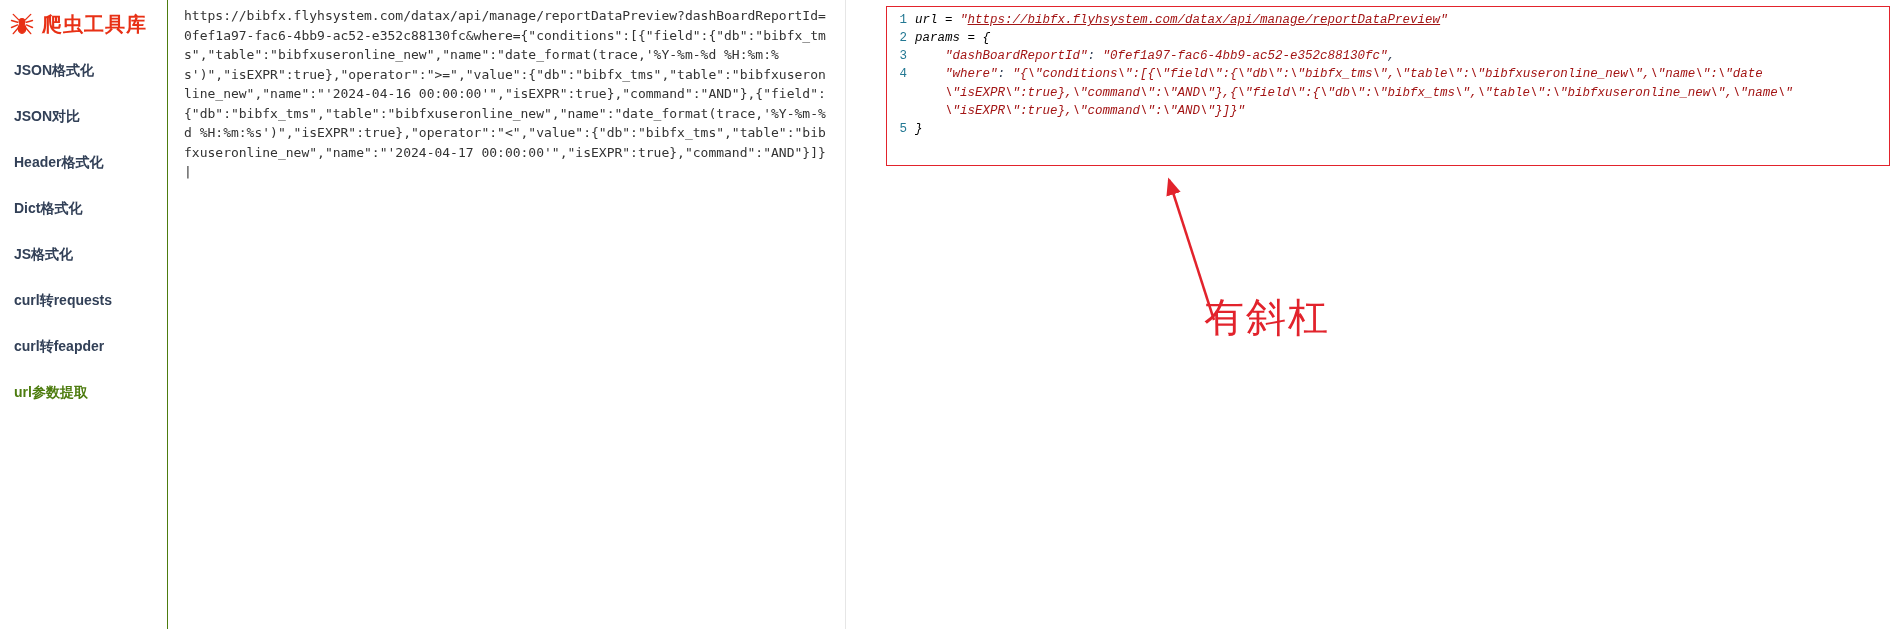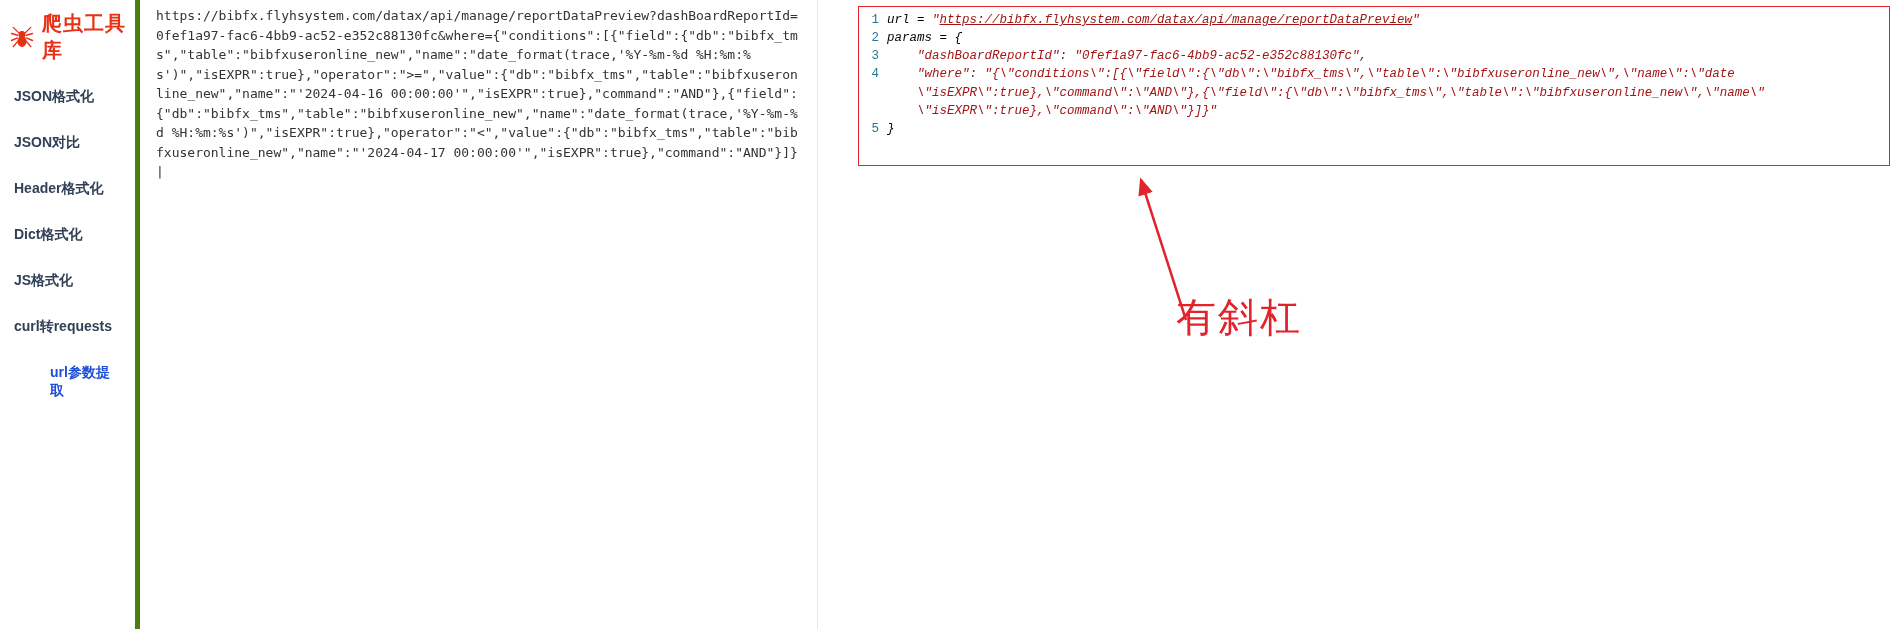--- a/index.html
+++ b/index.html
@@ -7,22 +7,22 @@
       font-family: "Microsoft YaHei", Arial, sans-serif;
       font-size: 14px;
       color: #324057;
       background: #fff;
       display: flex;
       width: 1902px;
       height: 629px;
       overflow: hidden;
     }
     .sidebar {
-      width: 140px;
-      border-right: 5px solid #4d7c0f;
+      width: 168px;
+      border-right: 1px solid #4d7c0f;
       padding: 4px 0;
       flex-shrink: 0;
     }
     .logo-row {
       display: flex;
       align-items: center;
       padding: 6px 8px 10px 8px;
       gap: 6px;
     }
     .logo-icon {
@@ -39,22 +39,21 @@
       letter-spacing: 1px;
     }
     .nav-item {
       padding: 14px 14px;
       font-size: 14px;
       color: #324057;
       font-weight: 600;
       cursor: pointer;
     }
     .nav-item.active {
-      color: #1d4ed8;
-      margin-left: 36px;
+      color: #4d7c0f;
     }
     .main {
       flex: 1;
       display: flex;
       overflow: hidden;
       gap: 28px;
     }
     .left-pane {
       width: 678px;
       padding: 6px 16px;
@@ -145,20 +144,21 @@
     </span>
     <span class="logo-text">爬虫工具库</span>
   </div>
   <div id="nav-list">
       <div class="nav-item">JSON格式化</div>
       <div class="nav-item">JSON对比</div>
       <div class="nav-item">Header格式化</div>
       <div class="nav-item">Dict格式化</div>
       <div class="nav-item">JS格式化</div>
       <div class="nav-item">curl转requests</div>
+      <div class="nav-item">curl转feapder</div>
       <div class="nav-item active">url参数提取</div>
     </div>
 </aside>
 
 <main class="main">
   <div class="left-pane">https://bibfx.flyhsystem.com/datax/api/manage/reportDataPreview?dashBoardReportId=0fef1a97-fac6-4bb9-ac52-e352c88130fc&amp;where={"conditions":[{"field":{"db":"bibfx_tms","table":"bibfxuseronline_new","name":"date_format(trace,'%Y-%m-%d %H:%m:%s')","isEXPR":true},"operator":"&gt;=","value":{"db":"bibfx_tms","table":"bibfxuseronline_new","name":"'2024-04-16 00:00:00'","isEXPR":true},"command":"AND"},{"field":{"db":"bibfx_tms","table":"bibfxuseronline_new","name":"date_format(trace,'%Y-%m-%d %H:%m:%s')","isEXPR":true},"operator":"&lt;","value":{"db":"bibfx_tms","table":"bibfxuseronline_new","name":"'2024-04-17 00:00:00'","isEXPR":true},"command":"AND"}]}|</div>
 
   <div class="right-pane">
     <div class="code-box">
       <div class="code-line">

